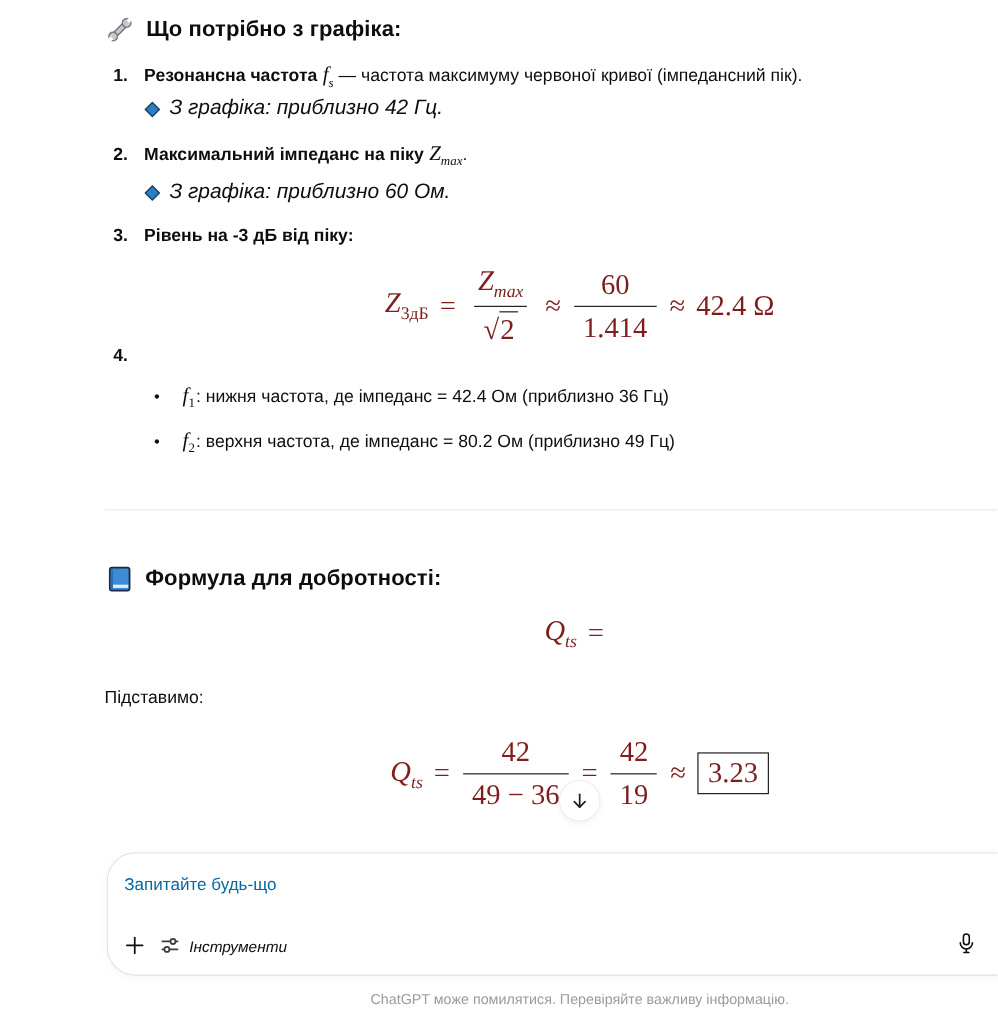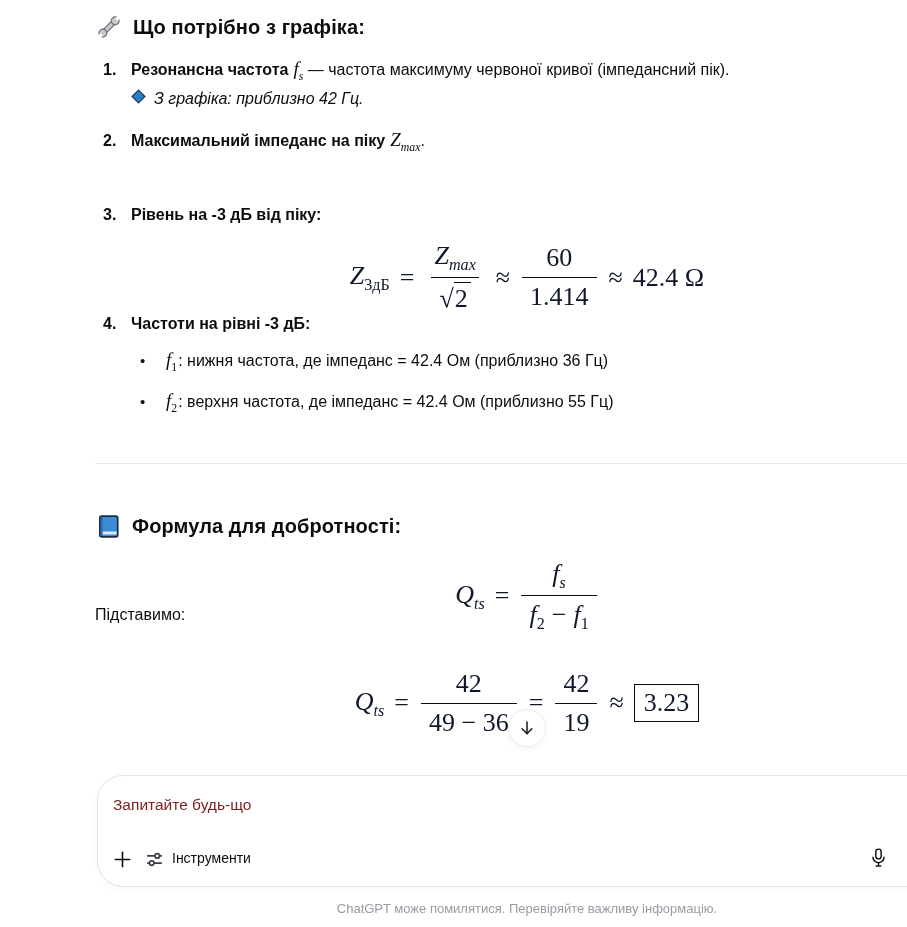--- a/index.html
+++ b/index.html
@@ -21,32 +21,32 @@
   .li-lead { font-weight:700; }
   .li-tail { font-weight:400; }
 
   
   .imath { font-family:"Liberation Serif", serif; font-style:italic; font-size:19px; line-height:1; margin-left:5px; }
   .imath sub, .math sub { font-size:0.62em; line-height:1; }
   sub.it { font-style:italic; }
   sub.up { font-style:normal; }
 
   
-  .note { position:absolute; left:131px; display:flex; align-items:flex-start; gap:8px;
-          font-size:16px; font-style:italic; line-height:20px; }
+  .note { position:absolute; left:131px; display:flex; align-items:center; gap:8px;
+          font-size:19px; font-style:italic; line-height:20px; }
 
   
   .bullet { position:absolute; left:140px; display:flex; font-size:16px; line-height:22px; }
   .bullet-marker { width:26px; flex:0 0 26px; font-size:15px; }
   .bullet .imath { margin-left:0; margin-right:1px; }
 
   
   .math-row { position:absolute; left:0; width:1054px; text-align:center; }
   .math { display:inline-flex; align-items:center; font-family:"Liberation Serif", serif;
-          font-size:26px; line-height:1.15; color:#0f172a; }
+          font-size:26px; line-height:1.15; color:#7f1d1d; }
   .mi { font-style:italic; }
   .mn { font-style:normal; }
   .mo { margin:0 10px; font-style:normal; }
   .mo-s { margin:0 7px; font-style:normal; }
   .tok { display:inline-block; white-space:nowrap; }
   .frac { display:inline-flex; flex-direction:column; align-items:center; margin:0 2px; }
   .frac .num { display:flex; justify-content:center; align-items:flex-end; padding:0 8px 4px; }
   .frac .den { display:flex; justify-content:center; align-items:baseline; padding:4px 8px 0;
                border-top:1.4px solid #0d0d0d; }
   .sqrt-sign { font-style:normal; }
@@ -62,24 +62,24 @@
     background:rgba(255,255,255,0.9); border:1px solid #ececec; z-index:5;
     display:flex; align-items:center; justify-content:center; cursor:pointer;
     box-shadow:0 2px 6px rgba(0,0,0,0.05); }
 
   
   .composer { position:absolute; left:97px; top:775px; width:890px; height:112px;
     border:1px solid #e1e1e4; border-radius:26px; background:#ffffff;
     box-shadow:0 2px 10px rgba(0,0,0,0.03); }
   .composer-input { position:absolute; left:15px; top:19px; right:130px; font-size:15.5px;
     line-height:20px; color:#0d0d0d; outline:none; cursor:text; }
-  .composer-placeholder { color:#7f1d1d; }
+  .composer-placeholder { color:#0369a1; }
   .composer-bottom { position:absolute; left:14px; bottom:16px; display:flex; align-items:center; gap:12px; }
   .icon-btn { display:flex; align-items:center; justify-content:center; cursor:pointer; background:none; border:none; padding:0; }
-  .tools-btn { display:flex; gap:8px; cursor:pointer; background:none; border:none; padding:0; }
+  .tools-btn { display:flex; align-items:center; gap:8px; cursor:pointer; background:none; border:none; padding:0;font-style:italic; }
   .tools-label { font-size:14px; color:#0d0d0d; }
   .mic-btn { position:absolute; left:770px; bottom:17px; }
 
   .footer { position:absolute; top:900px; left:0; width:1054px; text-align:center;
     font-size:13px; line-height:18px; color:#9a9aa2; }
 </style>
 </head>
 <body>
 
 <div class="page">
@@ -109,20 +109,28 @@
           <rect x="3.2" y="3.2" width="9.6" height="9.6" transform="rotate(45 8 8)" fill="#2d7dc1" stroke="#17406b" stroke-width="1.4"></rect>
         </svg>
     </span>
     <span class="note-text">З графіка: приблизно 42 Гц.</span>
   </div>
 
   <div class="li" style="top:130px;">
     <span class="li-num">2.</span>
     <span class="li-body"><span class="li-lead">Максимальний імпеданс на піку</span><span class="imath"><span class="mi">Z</span><sub class="it">max</sub></span><span class="li-tail">.</span></span>
   </div>
+  <div class="note" style="top:165px;">
+    <span style="display:flex;">
+      <svg width="15" height="15" viewBox="0 0 16 16">
+          <rect x="3.2" y="3.2" width="9.6" height="9.6" transform="rotate(45 8 8)" fill="#2d7dc1" stroke="#17406b" stroke-width="1.4"></rect>
+        </svg>
+    </span>
+    <span class="note-text">З графіка: приблизно 60 Ом.</span>
+  </div>
 
   <div class="li" style="top:204px;">
     <span class="li-num">3.</span>
     <span class="li-body li-lead">Рівень на -3 дБ від піку:</span>
   </div>
 
   <div class="math-row" style="top:241px;">
     <span class="math">
       <span class="tok"><span class="mi">Z</span><sub class="up">3дБ</sub></span>
       <span class="mo">=</span>
@@ -140,63 +148,52 @@
         <span class="num mn">60</span>
         <span class="den mn">1.414</span>
       </span>
       <span class="mo">≈</span>
       <span class="mn">42.4 Ω</span>
     </span>
   </div>
 
   <div class="li" style="top:313px;">
     <span class="li-num">4.</span>
-    <span class="li-body li-lead">Частоти на рівні -3 дБ:</span>
   </div>
 
   <div class="bullet" style="top:350px;">
     <span class="bullet-marker">•</span>
     <span><span class="imath"><span class="mi">f</span><sub class="up">1</sub></span><span>: нижня частота, де імпеданс = 42.4 Ом (приблизно 36 Гц)</span></span>
   </div>
   <div class="bullet" style="top:391px;">
     <span class="bullet-marker">•</span>
-    <span><span class="imath"><span class="mi">f</span><sub class="up">2</sub></span><span>: верхня частота, де імпеданс = 42.4 Ом (приблизно 55 Гц)</span></span>
+    <span><span class="imath"><span class="mi">f</span><sub class="up">2</sub></span><span>: верхня частота, де імпеданс = 80.2 Ом (приблизно 49 Гц)</span></span>
   </div>
 
   <div class="divider" style="top:463px;"></div>
 
   <div class="heading abs" style="left:95px; top:513px;">
     <span style="display:flex;">
       <svg width="27" height="27" viewBox="0 0 28 28">
         <rect x="5" y="3.2" width="18.6" height="21.6" rx="2" fill="#3d8bd4" stroke="#1b2b45" stroke-width="1.7"></rect>
         <rect x="6.2" y="19.2" width="16.2" height="3.1" fill="#ddebf8"></rect>
         <rect x="5.9" y="4.1" width="2.1" height="19.8" fill="#2f6eb0"></rect>
       </svg>
     </span>
     <span class="htext">Формула для добротності:</span>
   </div>
 
   <div class="math-row" style="top:559px;">
     <span class="math">
       <span class="tok"><span class="mi">Q</span><sub class="it">ts</sub></span>
       <span class="mo">=</span>
-      <span class="frac">
-        <span class="num">
-            <span class="tok"><span class="mi">f</span><sub class="it">s</sub></span>
-          </span>
-        <span class="den">
-            <span class="tok"><span class="mi">f</span><sub class="up">2</sub></span>
-            <span class="mo-s">−</span>
-            <span class="tok"><span class="mi">f</span><sub class="up">1</sub></span>
-          </span>
-      </span>
-    </span>
-  </div>
-
-  <div class="plain-text" style="top:604px;">Підставимо:</div>
+    </span>
+  </div>
+
+  <div class="plain-text" style="top:624px;">Підставимо:</div>
 
   <div class="math-row" style="top:669px;">
     <span class="math">
       <span class="tok"><span class="mi">Q</span><sub class="it">ts</sub></span>
       <span class="mo">=</span>
       <span class="frac">
         <span class="num mn">42</span>
         <span class="den mn">49 − 36</span>
       </span>
       <span class="mo">=</span>

